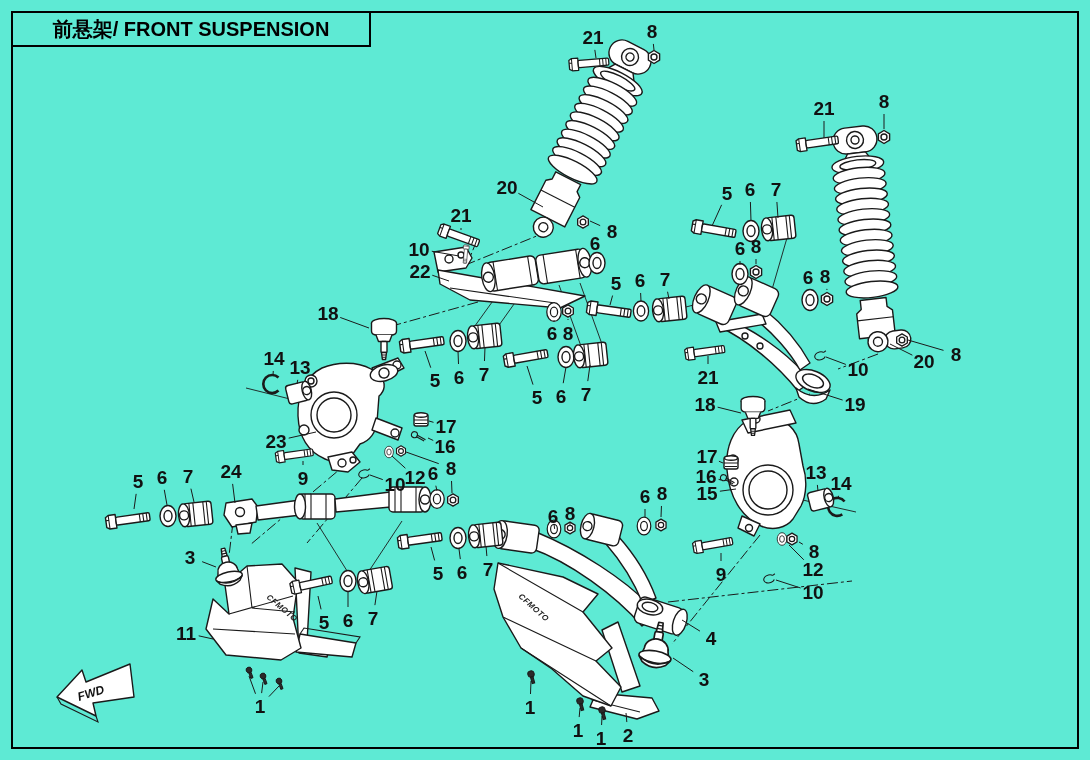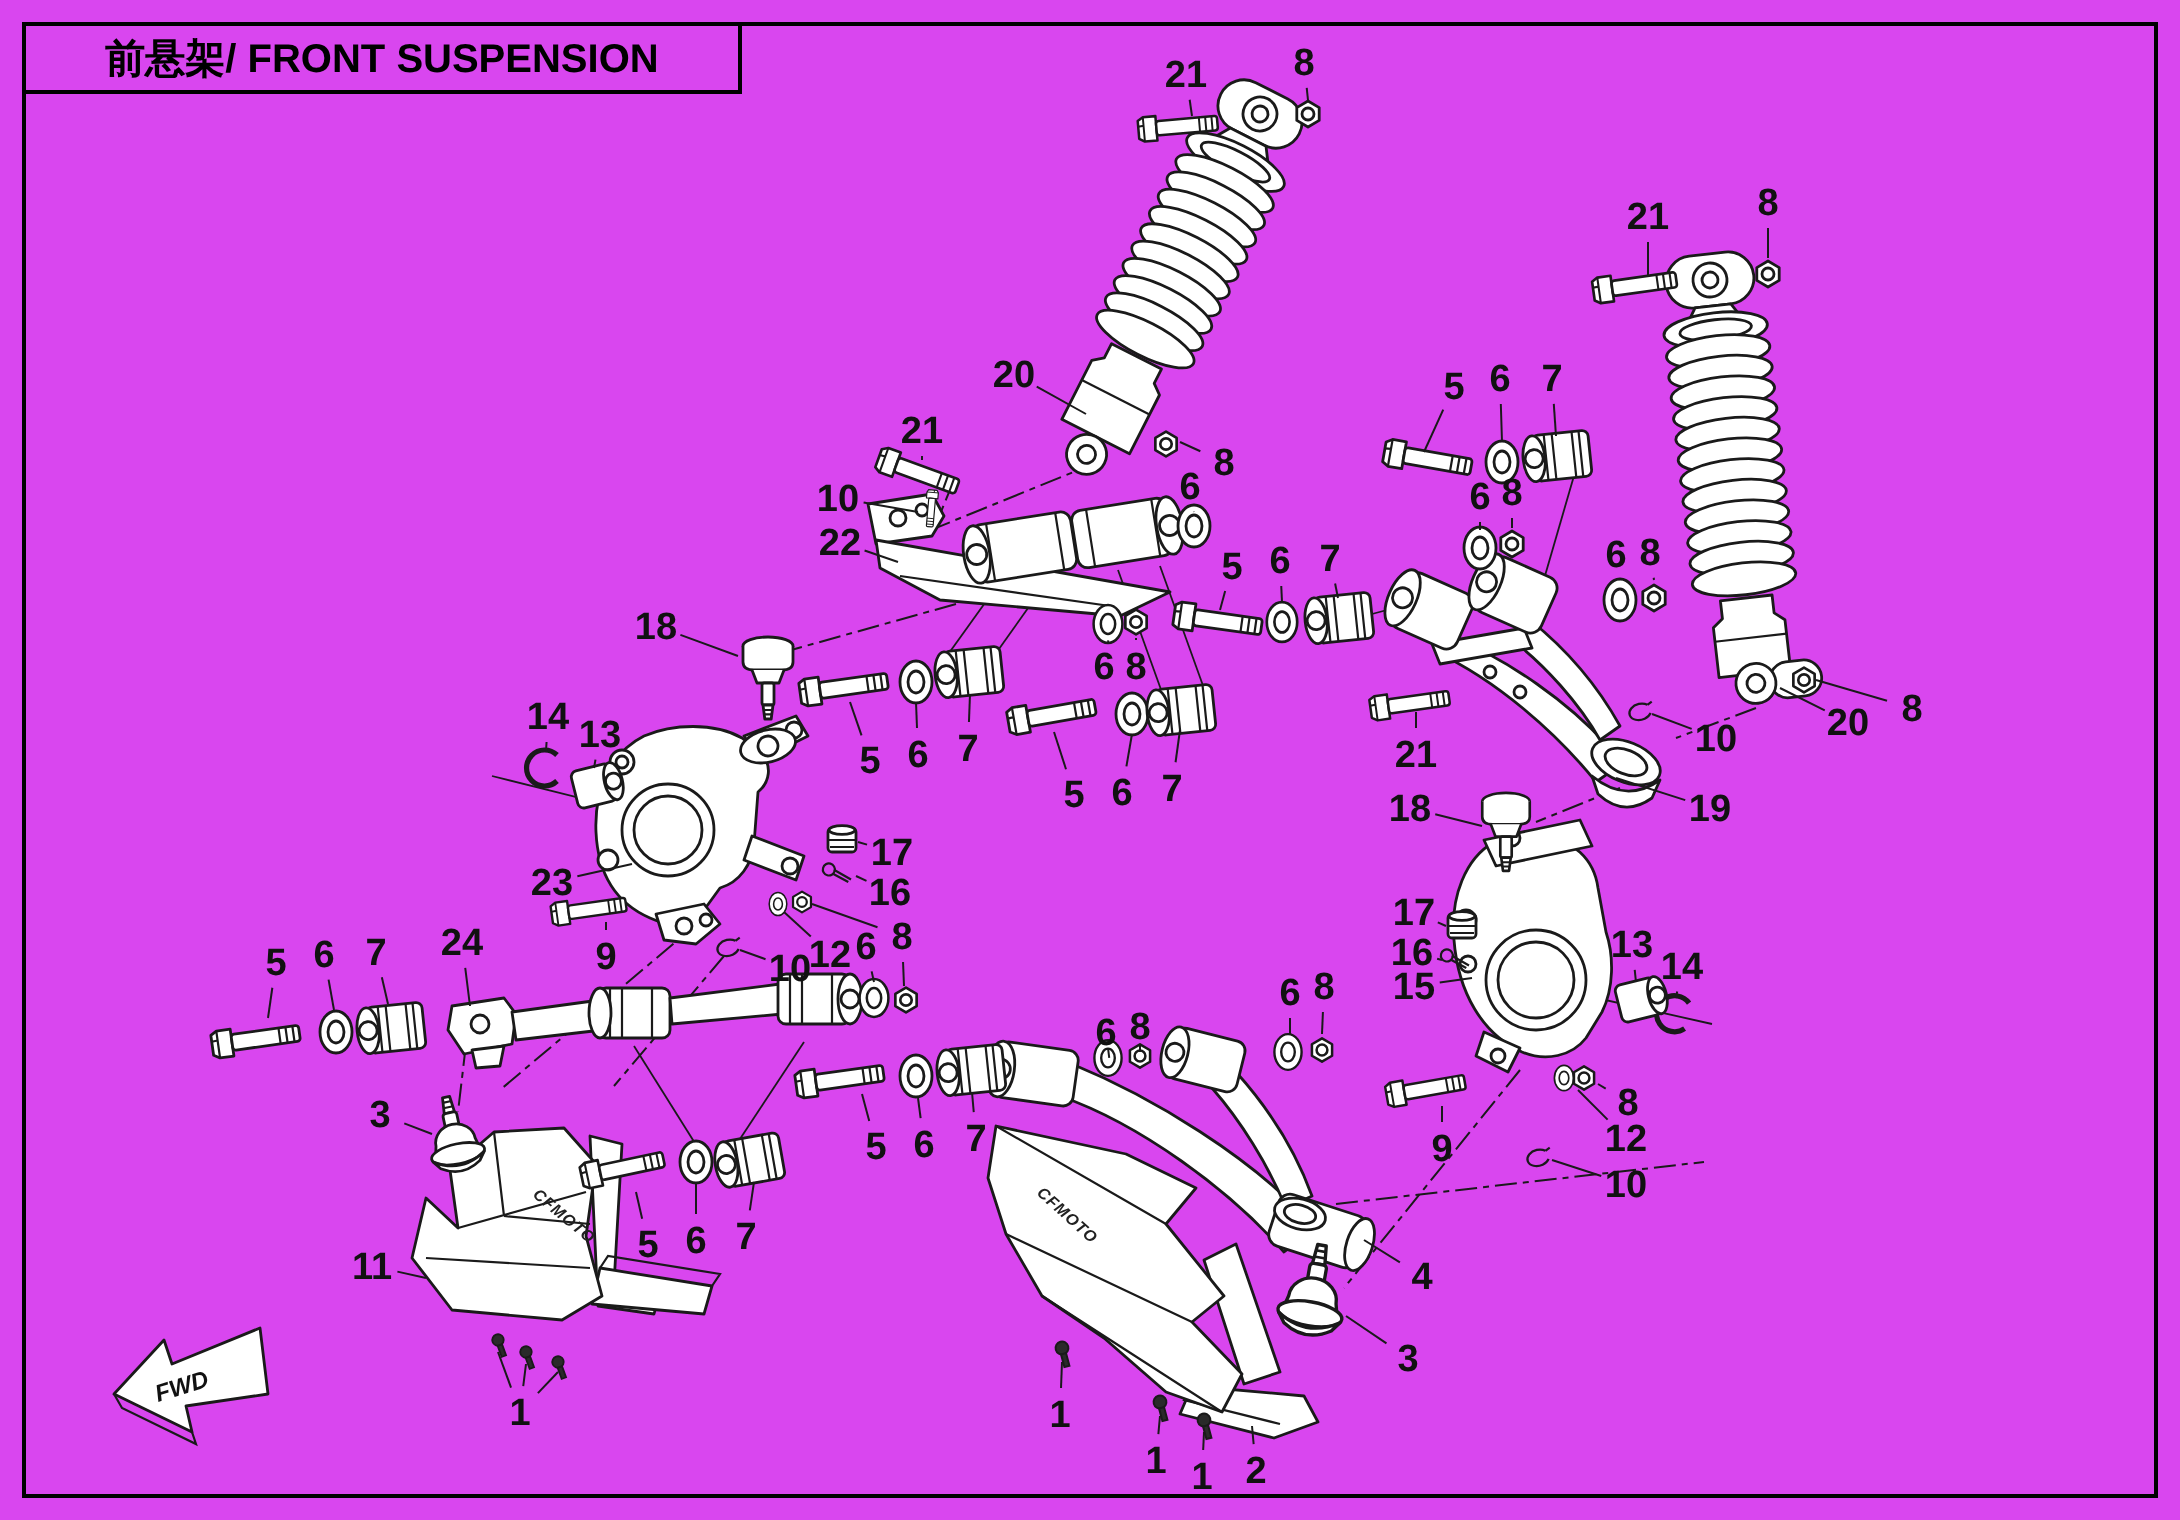--- a/index.html
+++ b/index.html
@@ -1,16 +1,16 @@
 <!DOCTYPE html>
 <html><head>
 <meta charset="utf-8">
 <style>
   html,body{margin:0;padding:0;background:#fff}
-  #stage{position:relative;width:1090px;height:760px;background:#d946ef;overflow:hidden}
+  #stage{position:relative;width:1090px;height:760px;background:#5eead4;overflow:hidden}
   svg text{font-family:"Liberation Sans",sans-serif}
   .ttl{font-size:20px;font-weight:bold;fill:#000}
   .callout{font-size:19px;font-weight:bold;fill:#111}
   .logo{font-size:8px;font-weight:bold;font-style:italic;fill:#222;letter-spacing:.5px}
   .fwdtxt{font-size:12px;font-weight:bold;font-style:italic;fill:#111}
   .pt{fill:#fff;stroke:#1a1a1a;stroke-width:1.4;stroke-linejoin:round}
   .dk{fill:#2a2a2a;stroke:#1a1a1a;stroke-width:1}
   .ln{fill:none;stroke:#1a1a1a;stroke-width:1.1}
   .cl{fill:none;stroke:#1a1a1a;stroke-width:1;stroke-dasharray:11 3 3 3}
   .thin{fill:none;stroke:#1a1a1a;stroke-width:.9}

